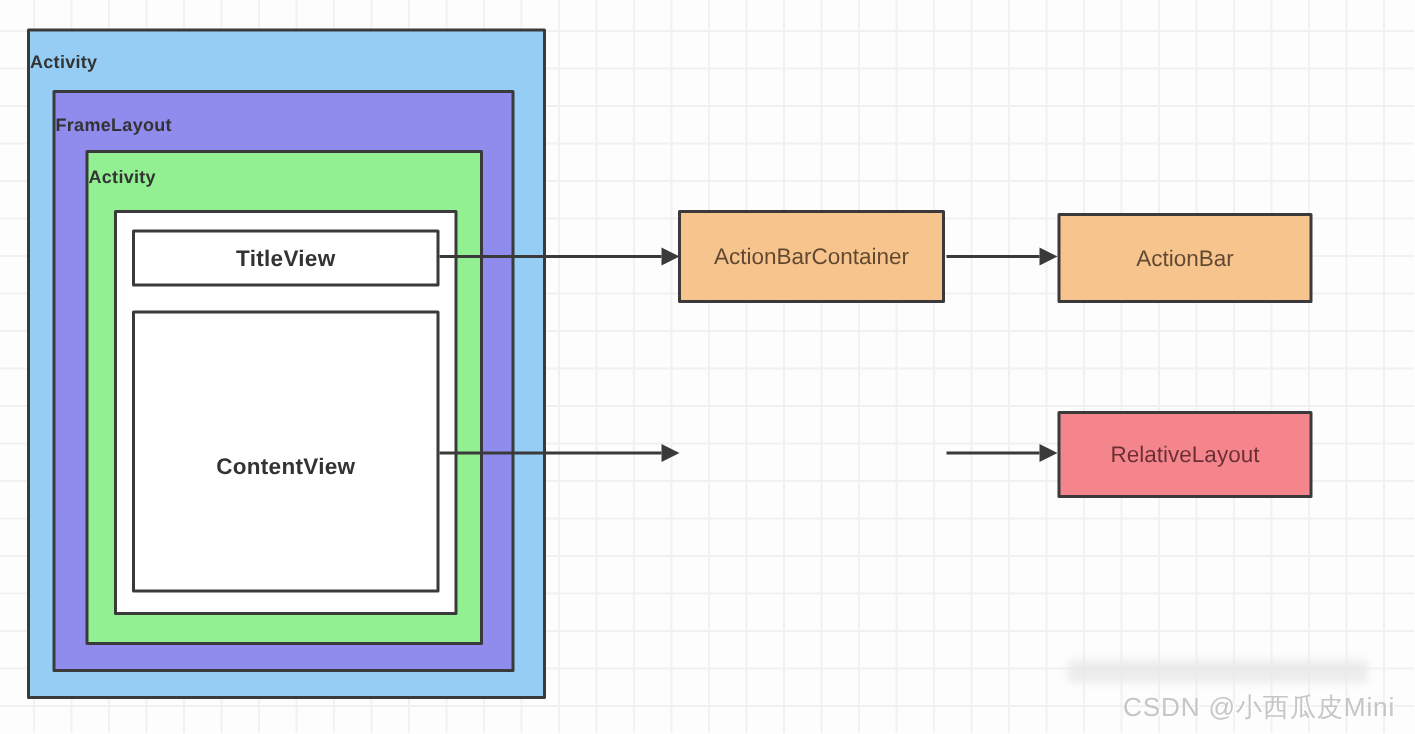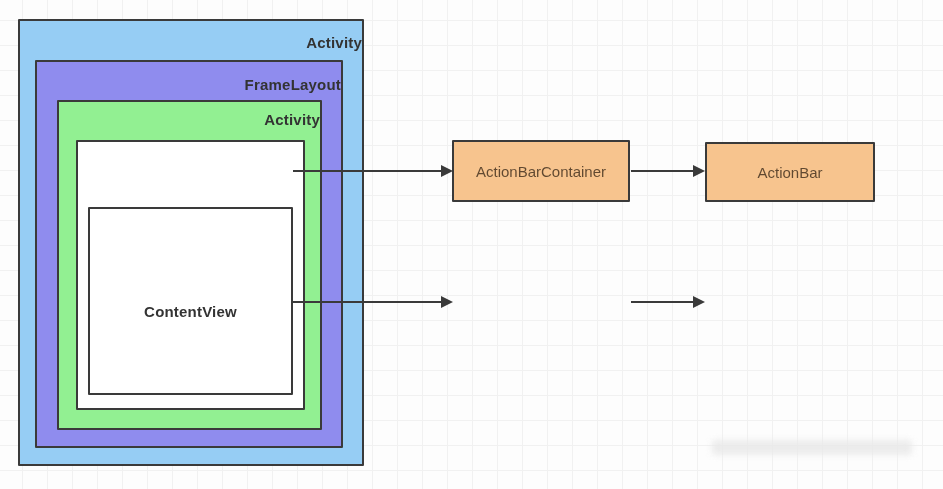--- a/index.html
+++ b/index.html
@@ -14,22 +14,22 @@
     background-position:-3px -5px;
   }
   .box{
     position:absolute;
     border:2px solid #3a3a3a;
     box-sizing:border-box;
     border-radius:1px;
   }
   .toplabel{
     position:absolute;top:10px;left:0;right:0;
-    text-align:right;
-    font-size:15px;font-weight:700;color:#333;
+    text-align:left;
+    font-size:12px;font-weight:700;color:#333;
     letter-spacing:.2px;
   }
   .centerlabel{
     position:absolute;inset:0;
     display:flex;align-items:center;justify-content:center;
     font-size:15px;font-weight:700;color:#333;
     letter-spacing:.2px;
   }
   .node{
     position:absolute;
@@ -71,34 +71,40 @@
   <div class="box" style="left:35px;top:60px;width:308px;height:388px;background:#8f8cee;">
     <div class="toplabel" style="top:14px;">FrameLayout</div>
   </div>
 
   <div class="box" style="left:57px;top:100px;width:265px;height:330px;background:#92f092;">
     <div class="toplabel" style="top:9px;">Activity</div>
   </div>
 
   <div class="box" style="left:76px;top:140px;width:229px;height:270px;background:#ffffff;"></div>
 
+  <div class="box" style="left:88px;top:153px;width:205px;height:38px;background:#ffffff;">
+    <div class="centerlabel">TitleView</div>
+  </div>
 
   <div class="box" style="left:88px;top:207px;width:205px;height:188px;background:#ffffff;">
     <div class="centerlabel" style="padding-top:20px;">ContentView</div>
   </div>
 
   <div class="node orange" style="left:452px;top:140px;width:178px;height:62px;">
     <span>ActionBarContainer</span>
   </div>
 
   <div class="node orange" style="left:705px;top:142px;width:170px;height:60px;">
     <span>ActionBar</span>
   </div>
 
 
+  <div class="node red" style="left:705px;top:274px;width:170px;height:58px;">
+    <span>RelativeLayout</span>
+  </div>
 
   <div>
     <div class="edge-line" style="left:293px;top:170px;width:148px;"></div>
     <div class="edge-head" style="left:441px;top:165px;"></div>
   </div>
 
   <div>
     <div class="edge-line" style="left:631px;top:170px;width:62px;"></div>
     <div class="edge-head" style="left:693px;top:165px;"></div>
   </div>
@@ -107,14 +113,15 @@
     <div class="edge-line" style="left:293px;top:301px;width:148px;"></div>
     <div class="edge-head" style="left:441px;top:296px;"></div>
   </div>
 
   <div>
     <div class="edge-line" style="left:631px;top:301px;width:62px;"></div>
     <div class="edge-head" style="left:693px;top:296px;"></div>
   </div>
 
   <div class="blur-band"></div>
+  <div class="watermark">CSDN @小西瓜皮Mini</div>
 
 </div>
 
 </body></html>

